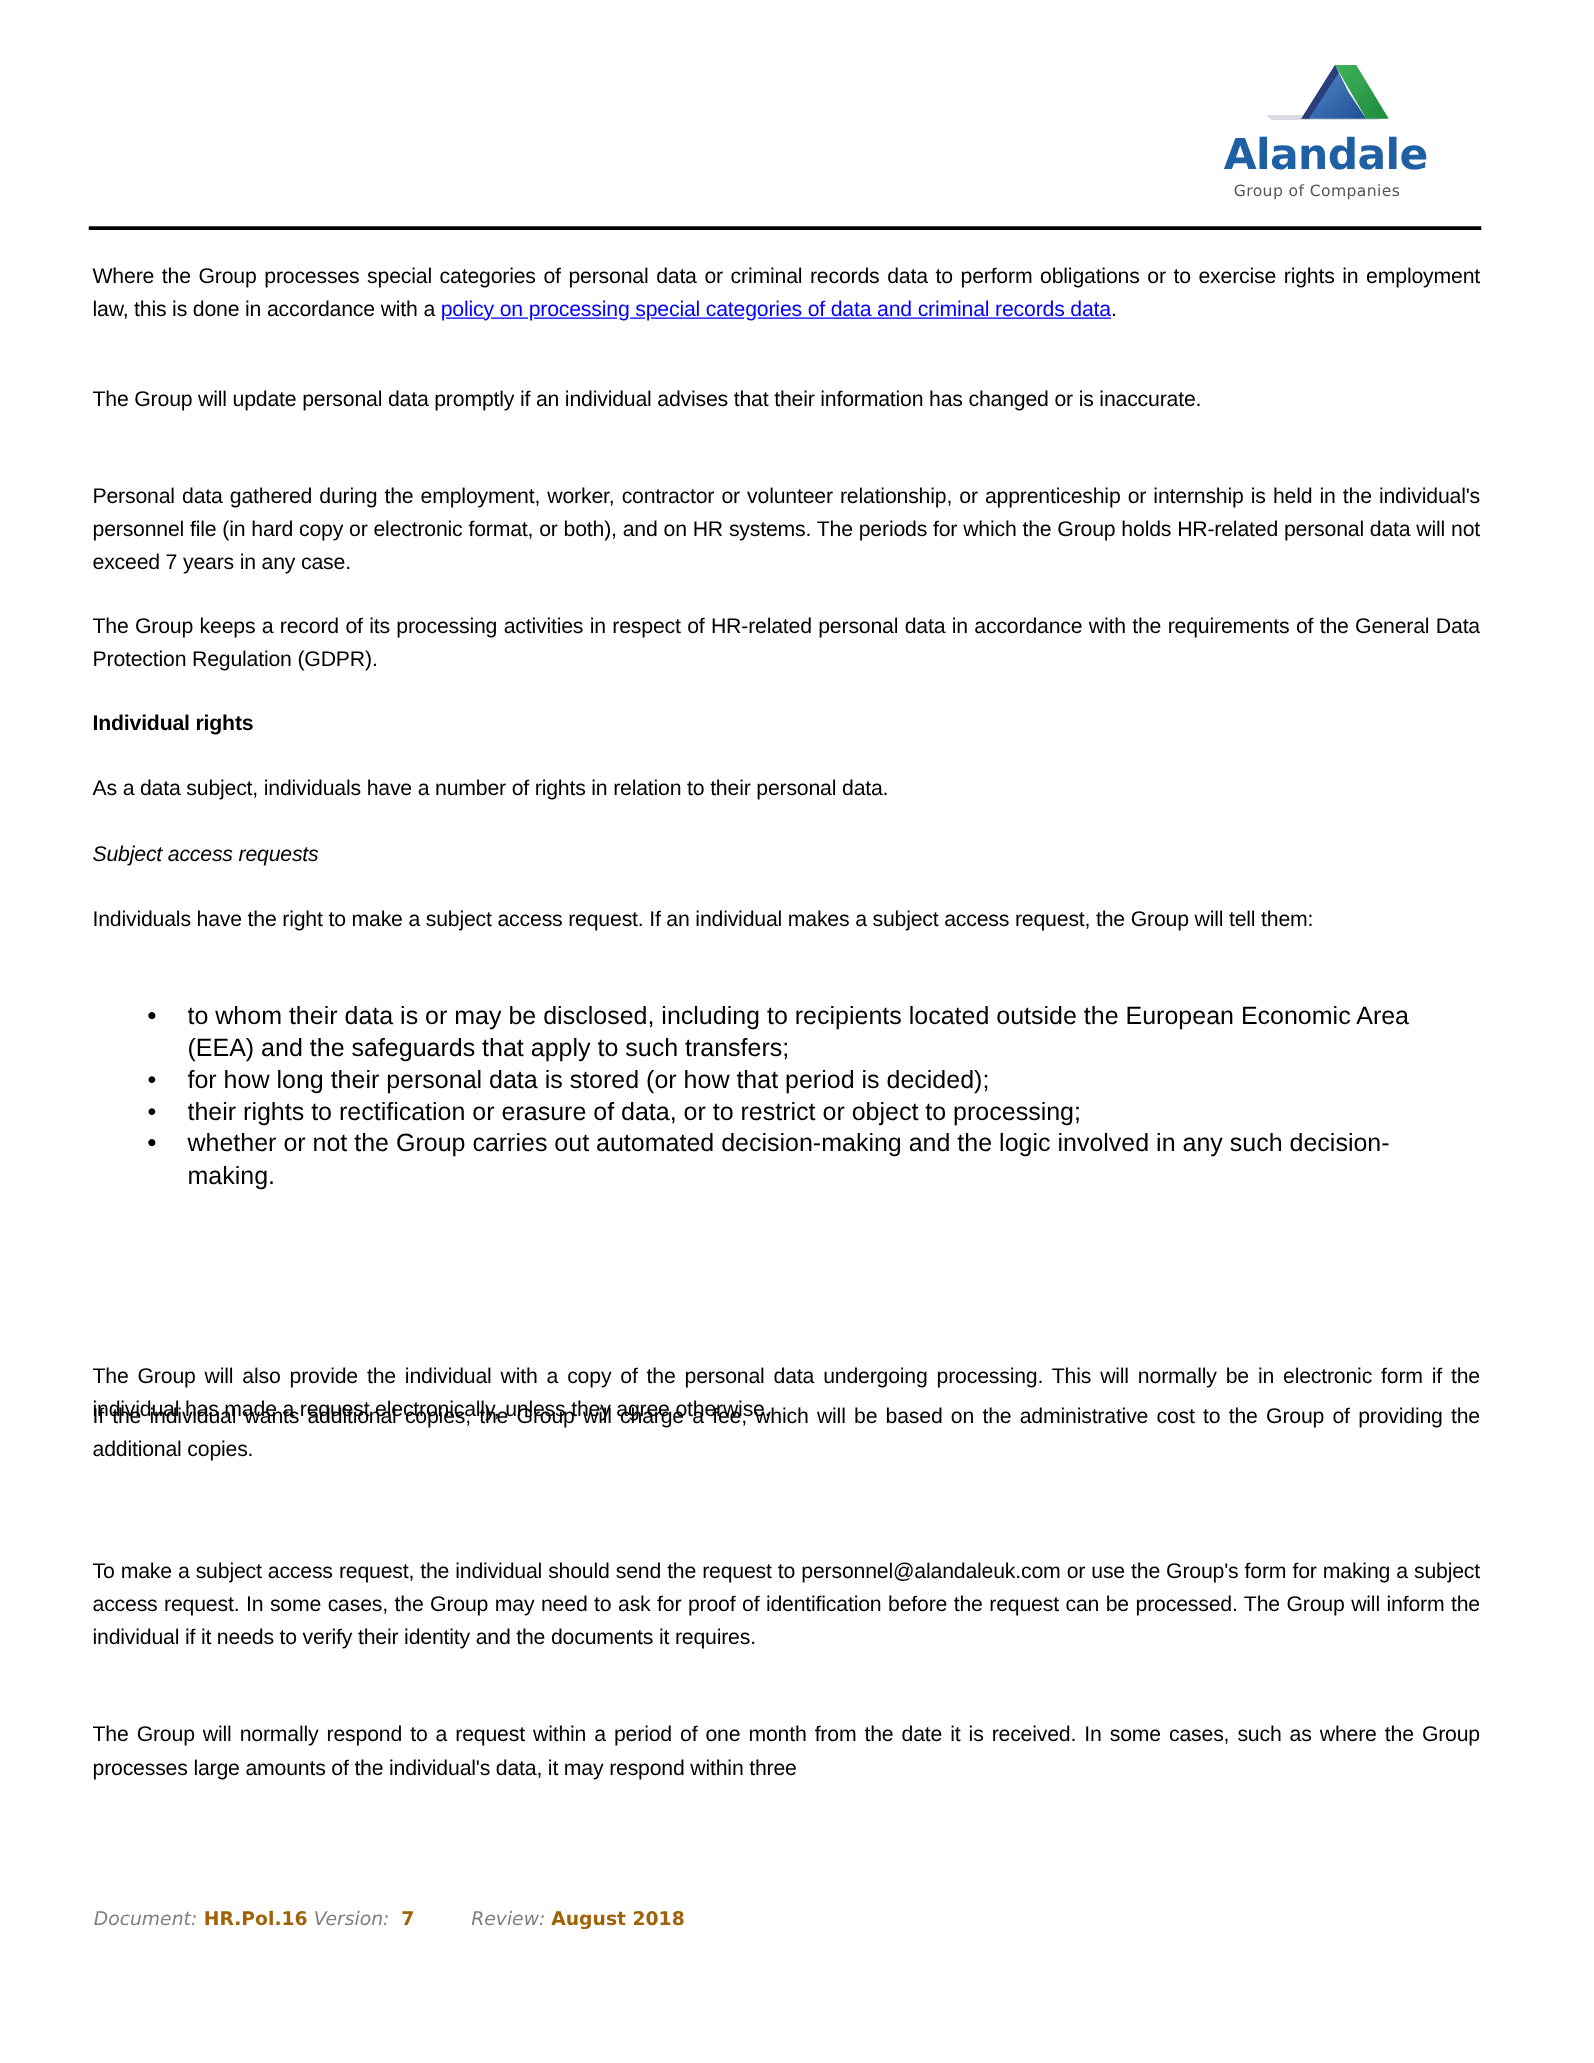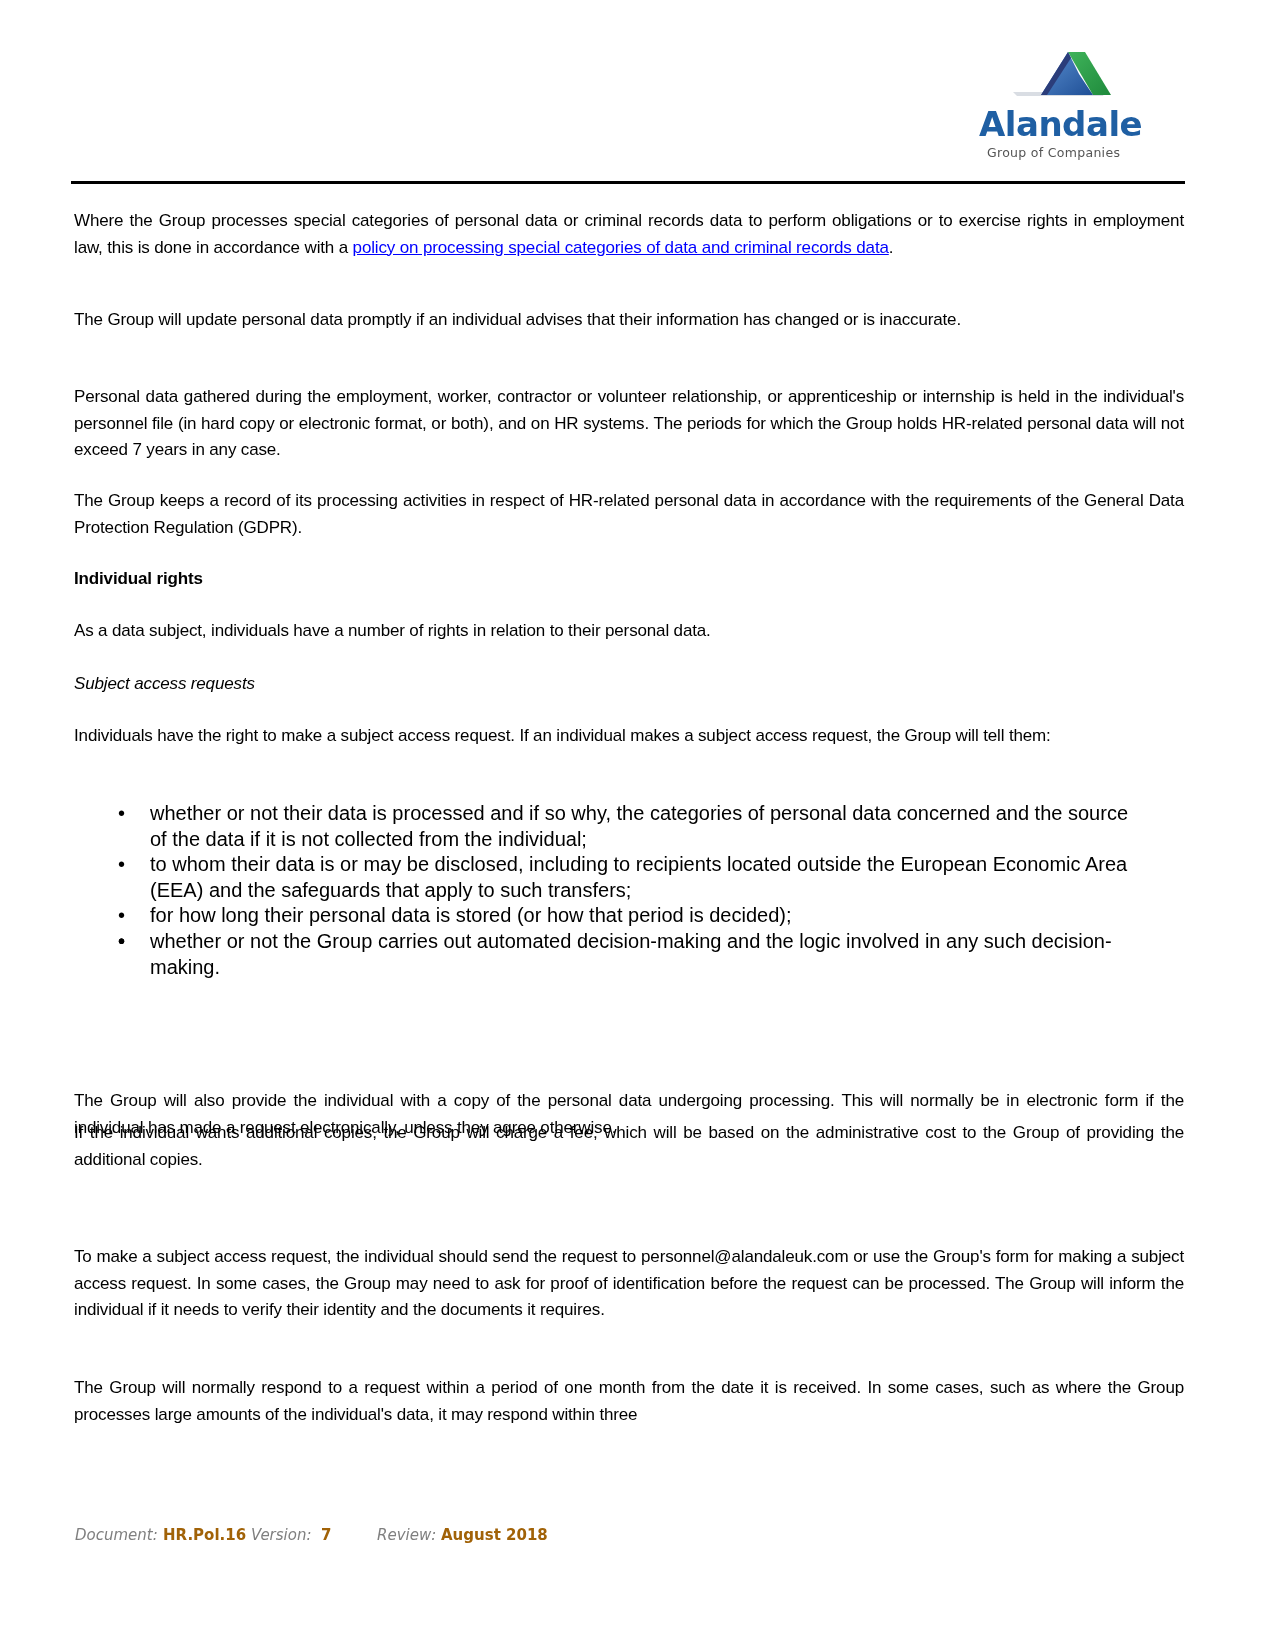--- a/index.html
+++ b/index.html
@@ -80,24 +80,24 @@
 
 <div class="blk h-ital" style="top:671px;">
   <p>Subject access requests</p>
 </div>
 
 <div class="blk" style="top:723px;">
   <p>Individuals have the right to make a subject access request. If an individual makes a subject access request, the Group will tell them:</p>
 </div>
 
 <ul class="bullets" style="top:801px;">
-  <li><span class="dot">•</span><span>whether or not their data is processed and if so why, the categories of personal data concerned and the source of the data if it is not collected from the individual;</span></li>
+  <li><span class="dot">•</span></li>
   <li><span class="dot">•</span><span>to whom their data is or may be disclosed, including to recipients located outside the European Economic Area (EEA) and the safeguards that apply to such transfers;</span></li>
   <li><span class="dot">•</span><span>for how long their personal data is stored (or how that period is decided);</span></li>
-  <li><span class="dot">•</span></li>
+  <li><span class="dot">•</span><span>their rights to rectification or erasure of data, or to restrict or object to processing;</span></li>
   <li><span class="dot">•</span></li>
   <li><span class="dot">•</span><span>whether or not the Group carries out automated decision-making and the logic involved in any such decision-making.</span></li>
 </ul>
 
 <div class="blk" style="top:1088px;">
   <p>The Group will also provide the individual with a copy of the personal data undergoing processing. This will normally be in electronic form if the individual has made a request electronically, unless they agree otherwise.</p>
 </div>
 
 <div class="blk" style="top:1120px;">
   <p>If the individual wants additional copies, the Group will charge a fee, which will be based on the administrative cost to the Group of providing the additional copies.</p>

